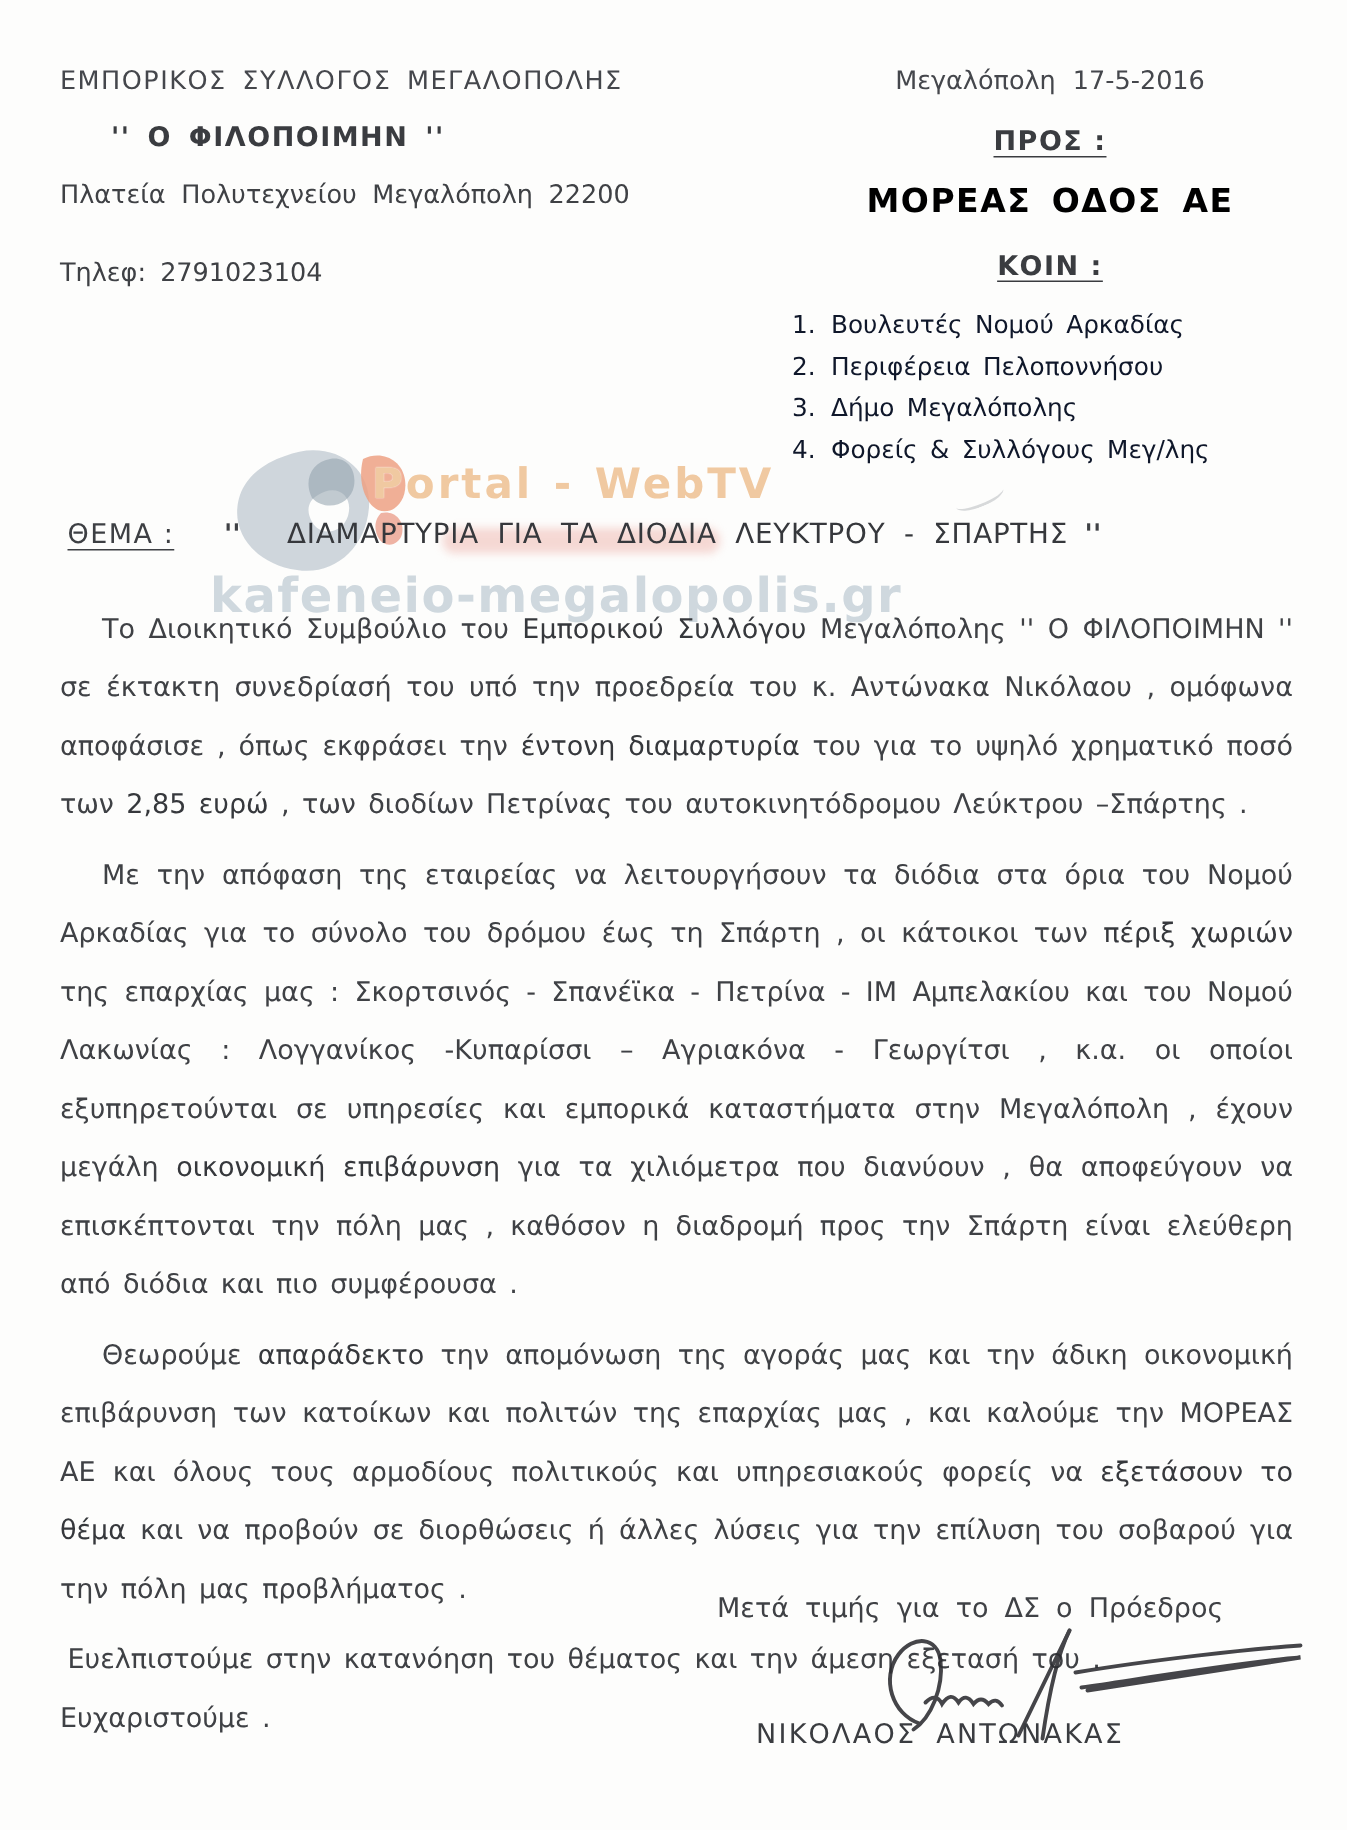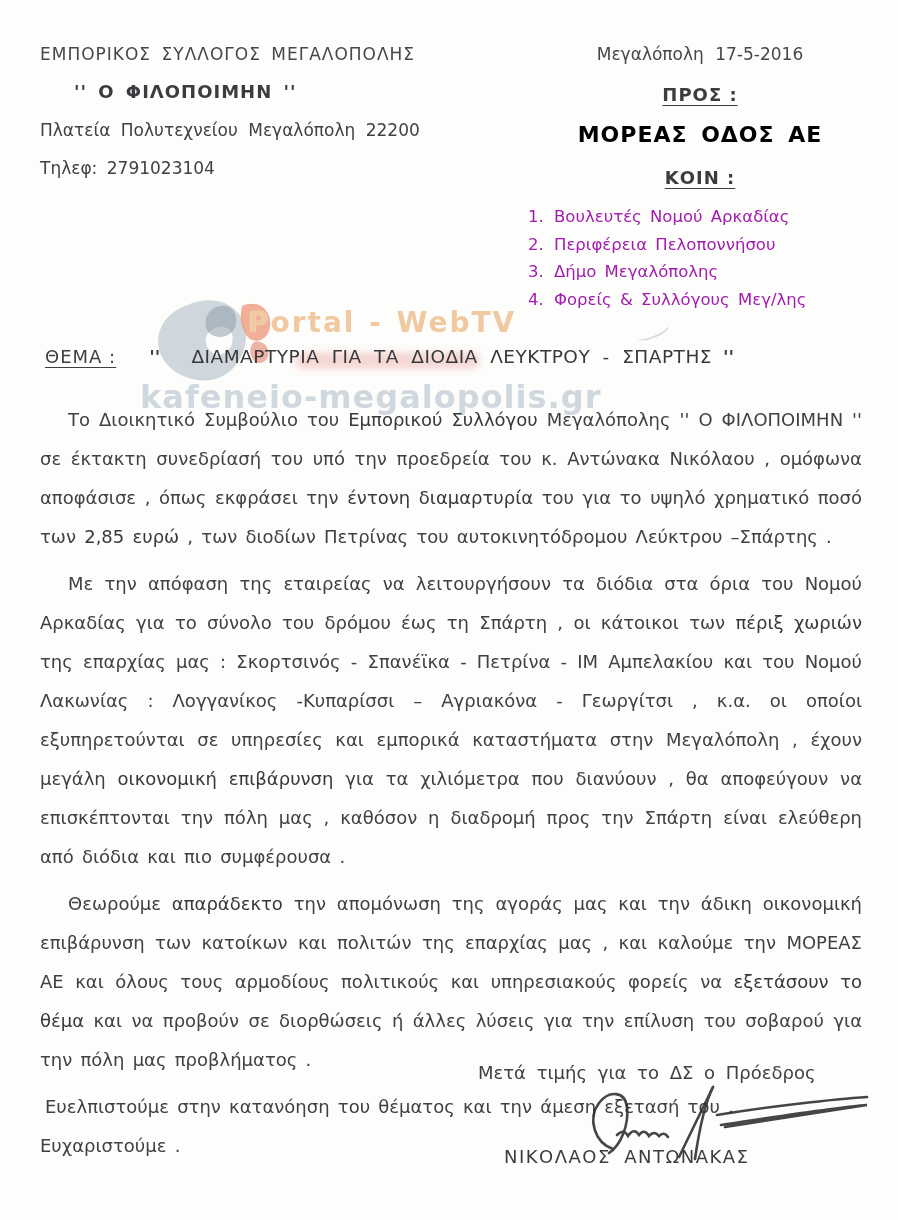--- a/index.html
+++ b/index.html
@@ -11,30 +11,30 @@
     background:#fdfdfc;
     font-family:"DejaVu Sans","Liberation Sans",sans-serif;
     color:#3f4145;
     overflow:hidden;
   }
   
   .lh{position:absolute;left:40px;top:44px;width:440px;z-index:2;}
   .lh .org{font-size:17px;letter-spacing:1px;word-spacing:4px;color:#45474c;}
   .lh .title{font-size:18px;font-weight:bold;letter-spacing:1px;word-spacing:4px;margin:17px 0 0 34px;color:#3a3c40;}
   .lh .addr{font-size:17px;word-spacing:5px;margin-top:18px;}
-  .lh .tel{font-size:17px;word-spacing:4px;margin-top:18px;}
+  .lh .tel{font-size:17px;word-spacing:4px;margin-top:32px;}
   
   .rh{position:absolute;left:520px;top:44px;width:360px;z-index:2;text-align:center;}
   .rh .date{font-size:17px;word-spacing:6px;color:#45474c;}
   .rh .pros-label,.rh .koin-label{
     font-size:18px;font-weight:bold;letter-spacing:1px;margin-top:20px;
     text-decoration:underline;text-underline-offset:4px;color:#3a3c40;}
   .rh .pros{font-size:22px;font-weight:bold;letter-spacing:1px;word-spacing:5px;margin-top:17px;color:#000000;}
   .rh .koin-list{margin-top:15px;text-align:left;padding-left:8px;}
-  .rh .koin-item{font-size:16.5px;word-spacing:3px;line-height:27.5px;color:#a21caf;}
+  .rh .koin-item{font-size:16.5px;word-spacing:3px;line-height:27.5px;color:#0f172a;}
   .rh .koin-item .num{display:inline-block;width:26px;}
   
   .wm{position:absolute;left:0;top:0;width:898px;height:1220px;z-index:1;pointer-events:none;padding-left:36px;}
   .wm-logo{position:absolute;left:150px;top:292px;}
   .wm-brand{
     position:absolute;left:248px;top:306px;
     font-size:28px;font-weight:bold;letter-spacing:2px;word-spacing:2px;
     color:#f0c9a1;text-shadow:0 0 1px #fff;
   }
   .wm-smudge{

